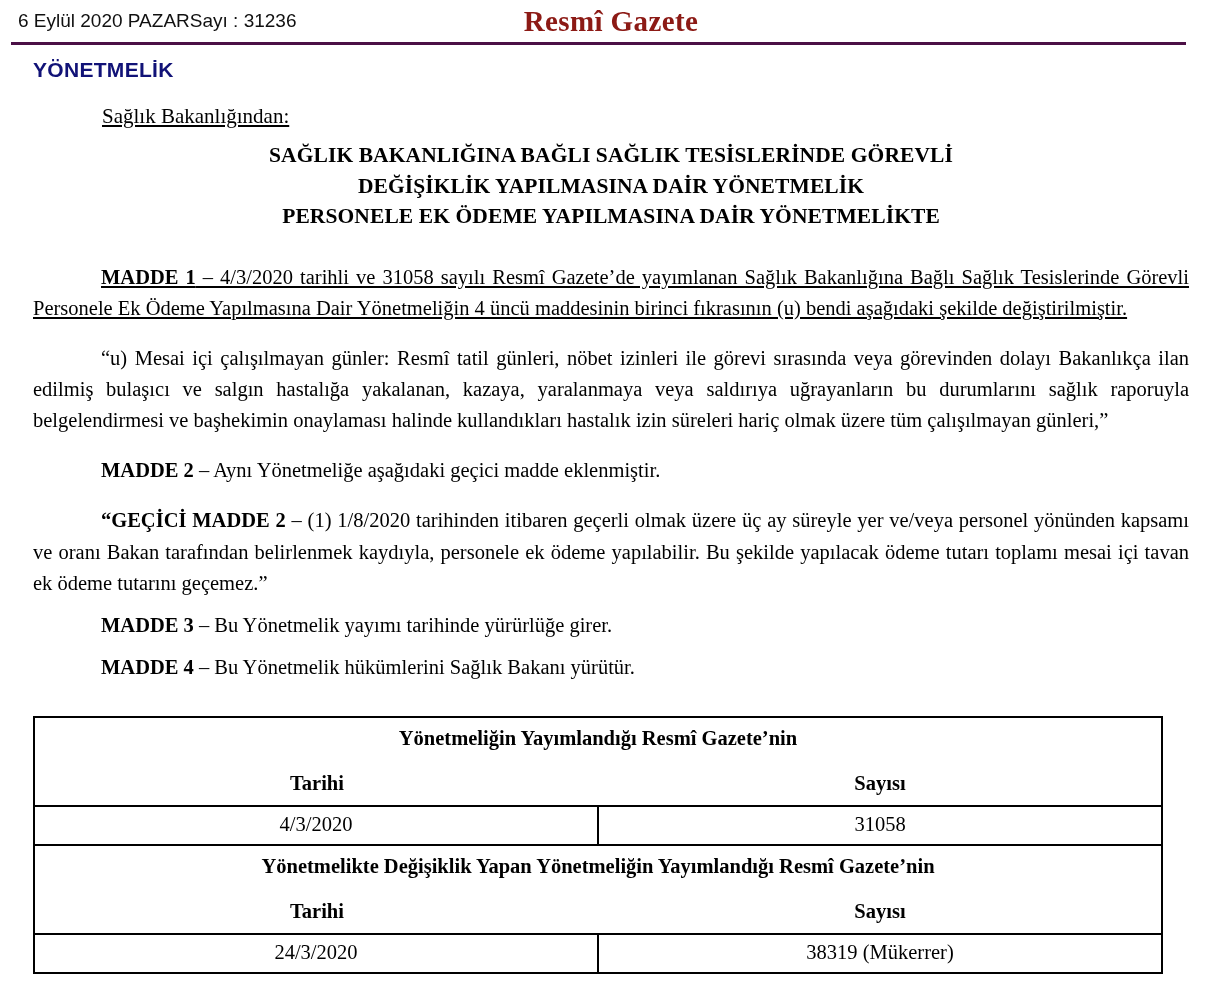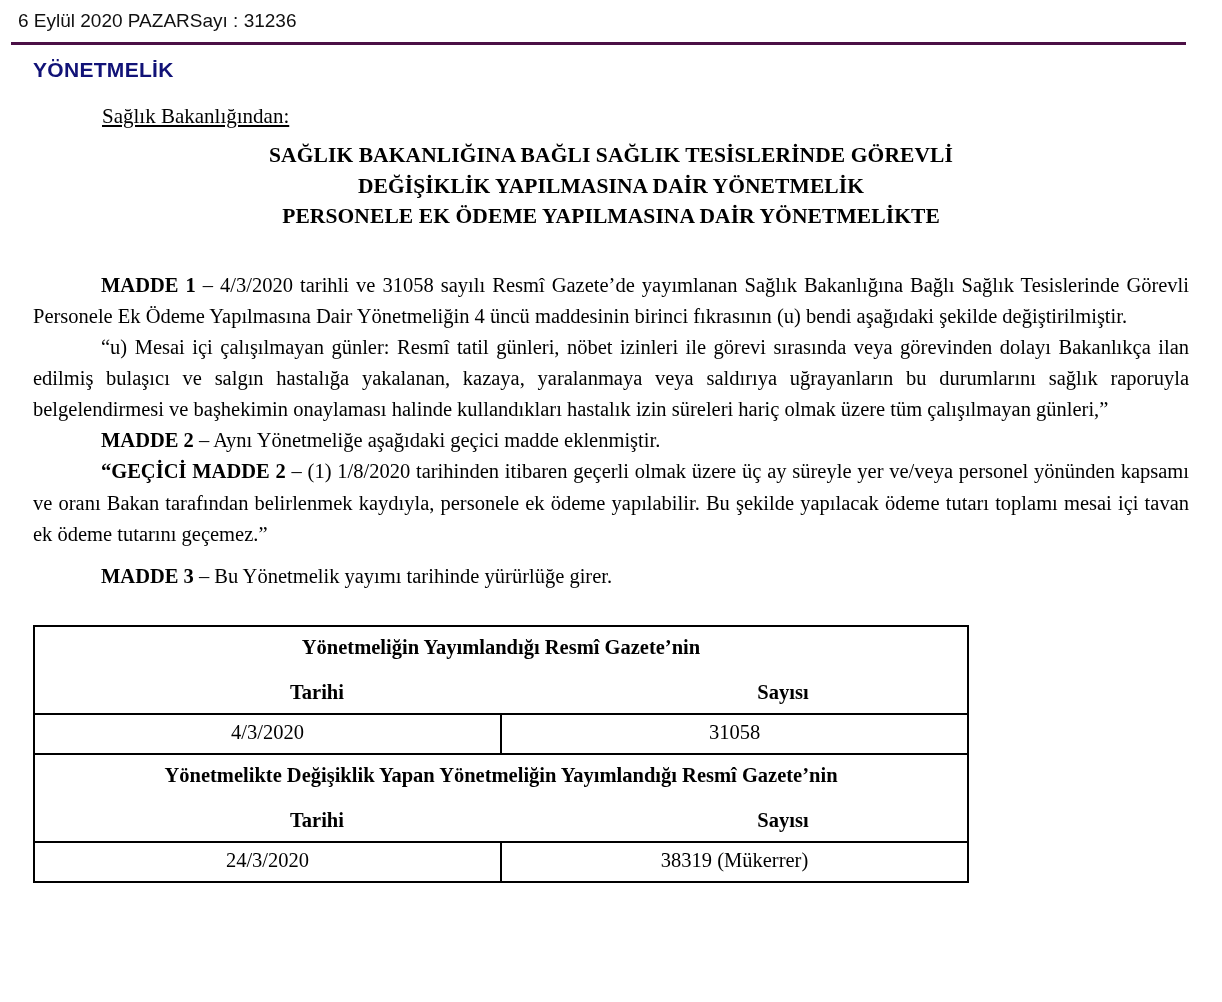--- a/index.html
+++ b/index.html
@@ -88,30 +88,30 @@
 
   p.para {
     margin: 0;
     font-size: 20.5px;
     line-height: 1.52;
     text-align: justify;
     text-justify: inter-word;
     text-indent: 68px;
     hyphens: none;
   }
-  p.para.first { margin-top: 38px; }
-  p.gap { }
+  p.para.first { margin-top: 30px; text-decoration: underline; }
+  p.gap { margin-top: 19px; }
   p.tight { margin-top: 11px; text-align: left; }
   b.lead { font-weight: bold; }
 
   
   .ref-table {
     margin-top: 33px;
     margin-left: 0;
-    width: 936px;
+    width: 1130px;
     border-collapse: collapse;
     table-layout: fixed;
   }
   .ref-table td {
     border: 2px solid #000000;
     font-size: 20.5px;
     padding: 4px 0 6px 0;
     text-align: center;
     vertical-align: middle;
     line-height: 1.35;
@@ -136,20 +136,21 @@
   .ref-table td.colhead .ch-left  { width: 564px; text-align: center; }
   .ref-table td.colhead .ch-right { flex: 1;      text-align: center; }
   .ref-table td.cell-date { width: 564px; }
   .ref-table td.cell-num  { width: auto; }
 </style>
 </head>
 <body>
 
 <div class="masthead">
   <div class="masthead-date">6 Eylül 2020 PAZAR</div>
+  <div class="masthead-title">Resmî Gazete</div>
   <div class="masthead-issue">Sayı : 31236</div>
 </div>
 <div class="masthead-rule"></div>
 
 <div class="page">
 
   <div class="doc-kind">YÖNETMELİK</div>
 
   <div class="issuer"><u>Sağlık Bakanlığından:</u></div>
 
@@ -162,20 +163,21 @@
   <p class="para first"><b class="lead">MADDE 1</b><span> – 4/3/2020 tarihli ve 31058 sayılı Resmî Gazete’de yayımlanan Sağlık Bakanlığına Bağlı Sağlık Tesislerinde Görevli Personele Ek Ödeme Yapılmasına Dair Yönetmeliğin 4 üncü maddesinin birinci fıkrasının (u) bendi aşağıdaki şekilde değiştirilmiştir.</span></p>
 
   <p class="para gap">“u) Mesai içi çalışılmayan günler: Resmî tatil günleri, nöbet izinleri ile görevi sırasında veya görevinden dolayı Bakanlıkça ilan edilmiş bulaşıcı ve salgın hastalığa yakalanan, kazaya, yaralanmaya veya saldırıya uğrayanların bu durumlarını sağlık raporuyla belgelendirmesi ve başhekimin onaylaması halinde kullandıkları hastalık izin süreleri hariç olmak üzere tüm çalışılmayan günleri,”</p>
 
   <p class="para gap"><b class="lead">MADDE 2</b><span> – Aynı Yönetmeliğe aşağıdaki geçici madde eklenmiştir.</span></p>
 
   <p class="para gap"><b class="lead">“</b><b class="lead">GEÇİCİ MADDE 2</b><span> – (1) 1/8/2020 tarihinden itibaren geçerli olmak üzere üç ay süreyle yer ve/veya personel yönünden kapsamı ve oranı Bakan tarafından belirlenmek kaydıyla, personele ek ödeme yapılabilir. Bu şekilde yapılacak ödeme tutarı toplamı mesai içi tavan ek ödeme tutarını geçemez.”</span></p>
 
   <p class="para tight"><b class="lead">MADDE 3</b><span> – Bu Yönetmelik yayımı tarihinde yürürlüğe girer.</span></p>
 
+  <p class="para tight"><b class="lead">MADDE 4</b><span> – Bu Yönetmelik hükümlerini Sağlık Bakanı yürütür.</span></p>
 
   <table class="ref-table">
     <tbody>
       <tr>
         <td class="banner" colspan="2">Yönetmeliğin Yayımlandığı Resmî Gazete’nin</td>
       </tr>
       <tr>
         <td class="colhead" colspan="2">
           <span class="ch-inner">
             <span class="ch-left">Tarihi</span>

